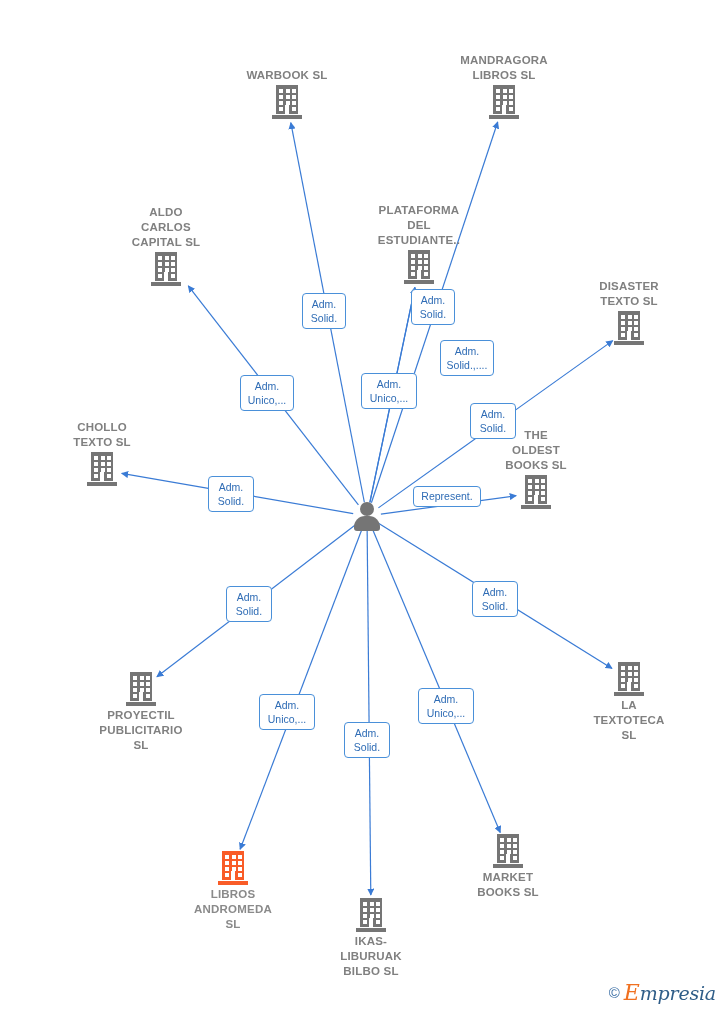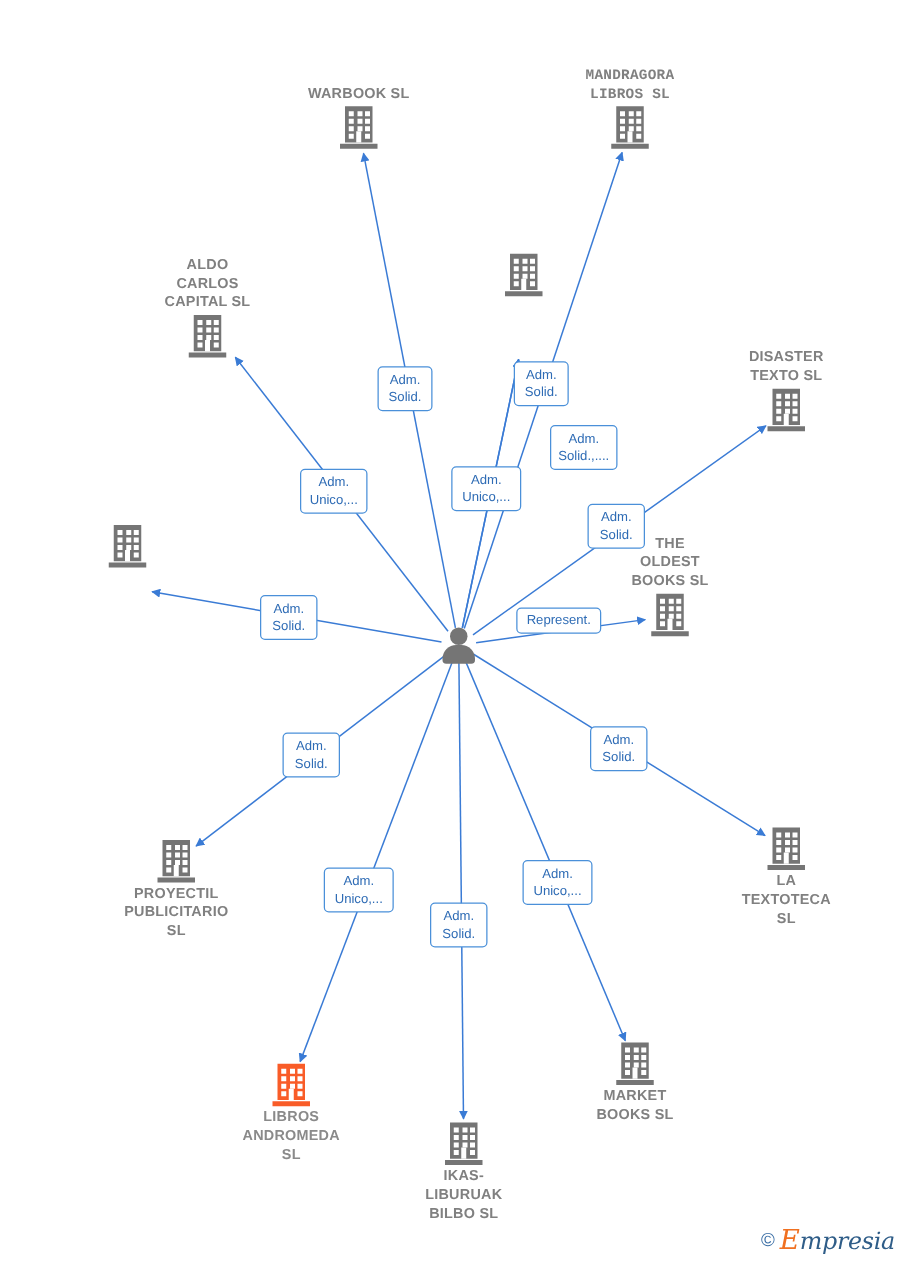--- a/index.html
+++ b/index.html
@@ -202,21 +202,21 @@
             <div class="win" style="left: 20px; top: 10px;"></div>
             <div class="win" style="left: 7px; top: 16px;"></div>
             <div class="win" style="left: 13.5px; top: 16px;"></div>
             <div class="win" style="left: 20px; top: 16px;"></div>
             <div class="win" style="left: 7px; top: 22px;"></div>
             <div class="win" style="left: 20px; top: 22px;"></div>
             <div class="door"></div>
           </div>
         </div>
       </div>
-      <div class="node company label-above" style="left: 504px; top: 53px; font-family: Liberation Mono, monospace;">
+      <div class="node company label-above" style="left: 504px; top: 53px;">
         <div class="node-label">MANDRAGORA
 LIBROS  SL</div>
         <div class="icon-wrap">
           <div class="bld">
             <div class="body"></div>
             <div class="base"></div>
             <div class="win" style="left: 7px; top: 4px;"></div>
             <div class="win" style="left: 13.5px; top: 4px;"></div>
             <div class="win" style="left: 20px; top: 4px;"></div>
             <div class="win" style="left: 7px; top: 10px;"></div>
@@ -248,20 +248,23 @@
             <div class="win" style="left: 7px; top: 16px;"></div>
             <div class="win" style="left: 13.5px; top: 16px;"></div>
             <div class="win" style="left: 20px; top: 16px;"></div>
             <div class="win" style="left: 7px; top: 22px;"></div>
             <div class="win" style="left: 20px; top: 22px;"></div>
             <div class="door"></div>
           </div>
         </div>
       </div>
       <div class="node company label-above" style="left: 419px; top: 203px;">
+        <div class="node-label">PLATAFORMA
+DEL
+ESTUDIANTE..</div>
         <div class="icon-wrap">
           <div class="bld">
             <div class="body"></div>
             <div class="base"></div>
             <div class="win" style="left: 7px; top: 4px;"></div>
             <div class="win" style="left: 13.5px; top: 4px;"></div>
             <div class="win" style="left: 20px; top: 4px;"></div>
             <div class="win" style="left: 7px; top: 10px;"></div>
             <div class="win" style="left: 13.5px; top: 10px;"></div>
             <div class="win" style="left: 20px; top: 10px;"></div>
@@ -290,20 +293,22 @@
             <div class="win" style="left: 7px; top: 16px;"></div>
             <div class="win" style="left: 13.5px; top: 16px;"></div>
             <div class="win" style="left: 20px; top: 16px;"></div>
             <div class="win" style="left: 7px; top: 22px;"></div>
             <div class="win" style="left: 20px; top: 22px;"></div>
             <div class="door"></div>
           </div>
         </div>
       </div>
       <div class="node company label-above" style="left: 102px; top: 420px;">
+        <div class="node-label">CHOLLO
+TEXTO  SL</div>
         <div class="icon-wrap">
           <div class="bld">
             <div class="body"></div>
             <div class="base"></div>
             <div class="win" style="left: 7px; top: 4px;"></div>
             <div class="win" style="left: 13.5px; top: 4px;"></div>
             <div class="win" style="left: 20px; top: 4px;"></div>
             <div class="win" style="left: 7px; top: 10px;"></div>
             <div class="win" style="left: 13.5px; top: 10px;"></div>
             <div class="win" style="left: 20px; top: 10px;"></div>

